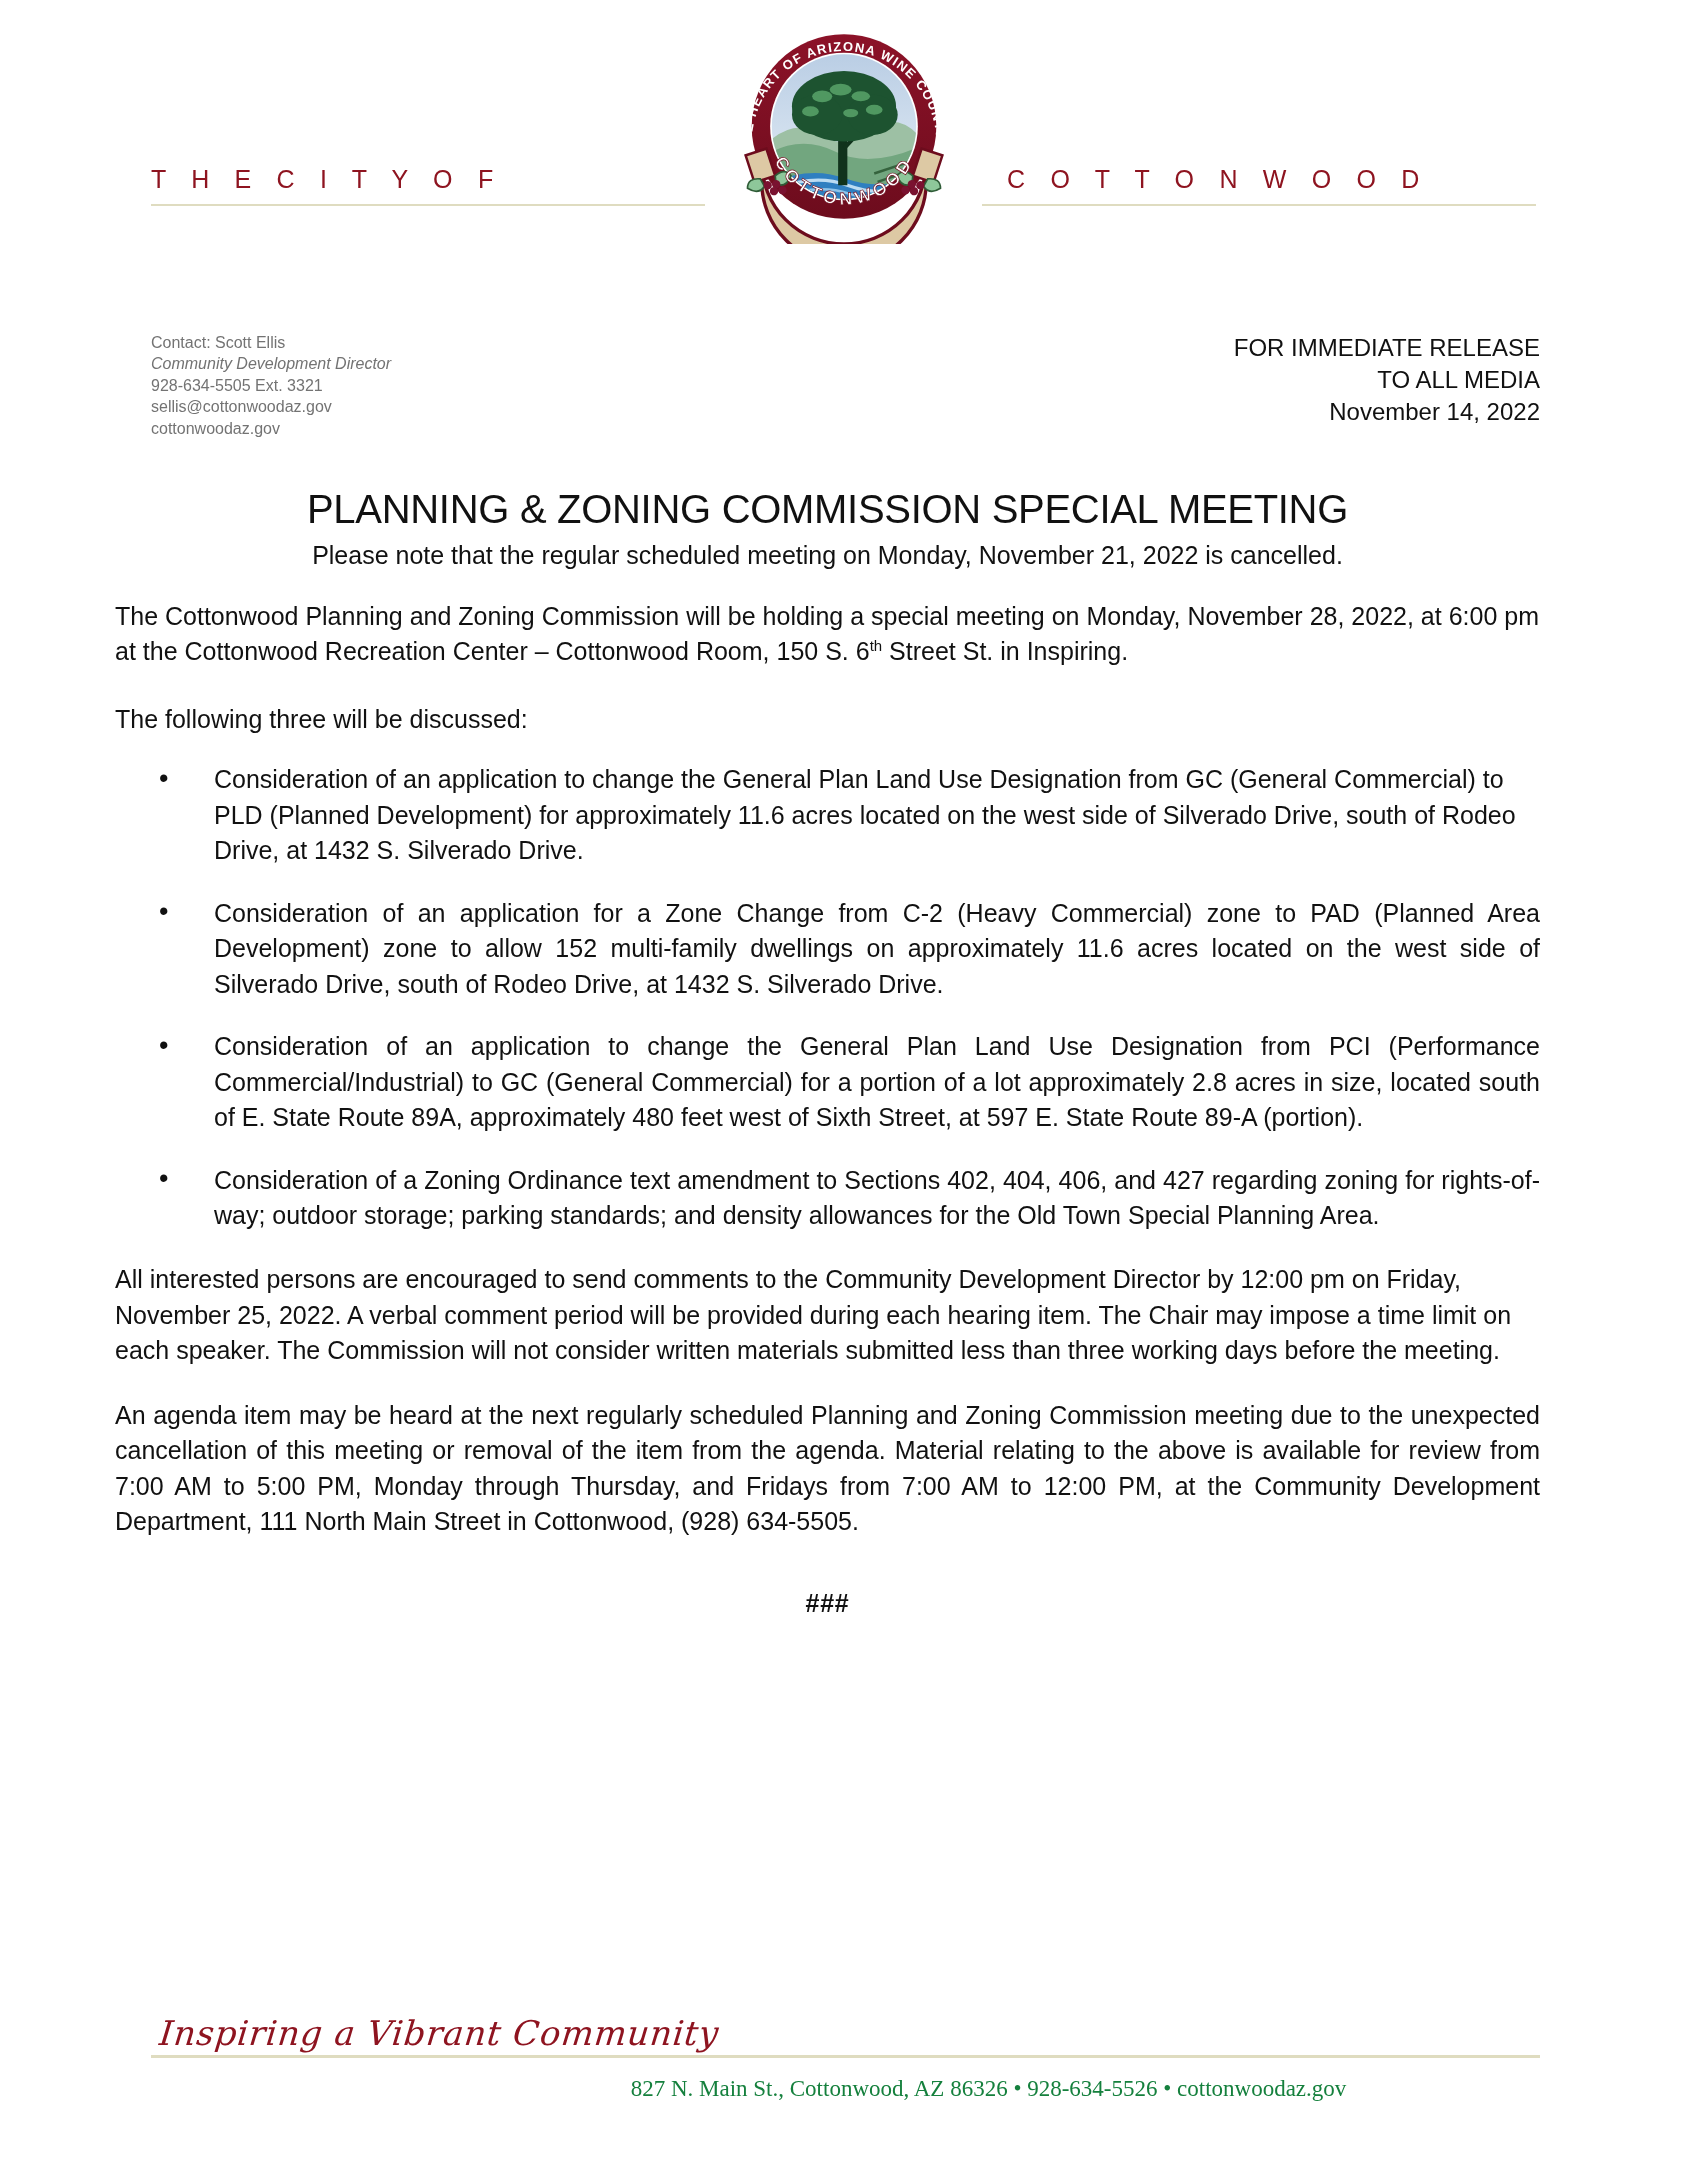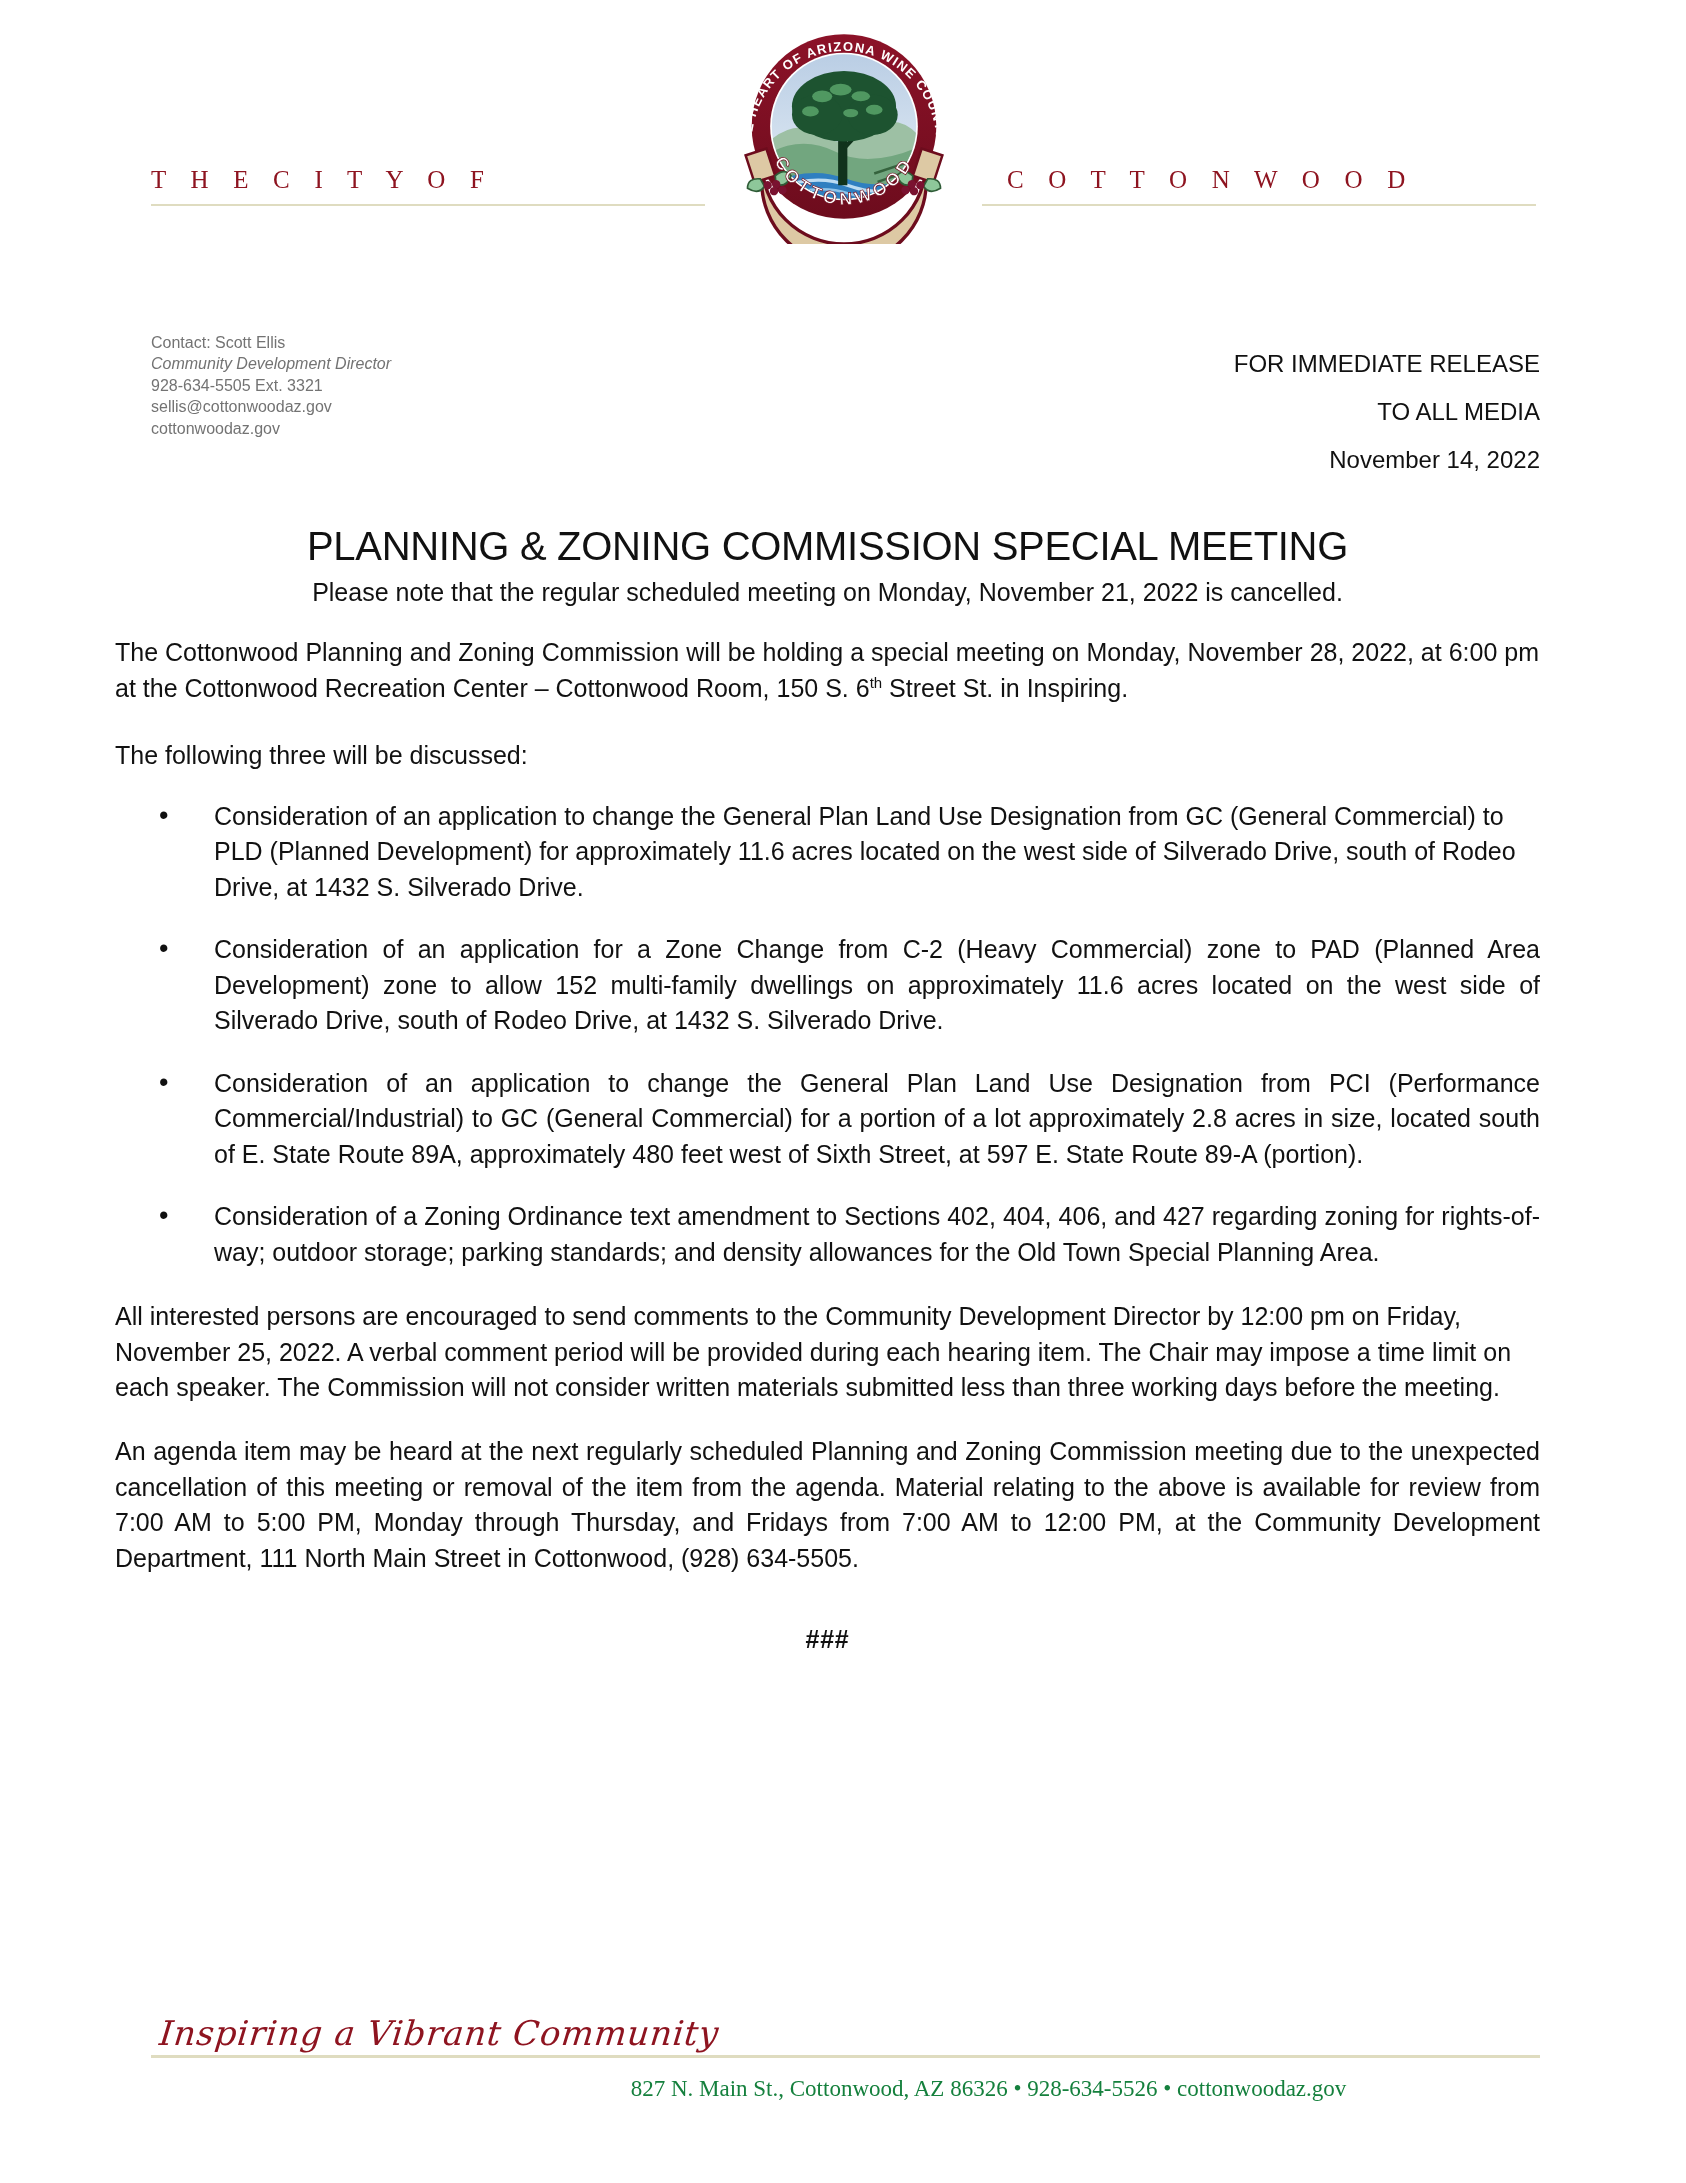--- a/index.html
+++ b/index.html
@@ -35,21 +35,21 @@
     display: flex;
     flex-direction: column;
     justify-content: flex-end;
     height: 160px;
     position: relative;
   }
   .lh-side.left { padding-left: 151px; align-items: flex-start; }
   .lh-side.right { padding-right: 151px; align-items: flex-start; }
   .lh-word {
     color: #8e1420;
-    font-family: Liberation Serif, serif;
+    font-family: Liberation Sans, sans-serif;
     font-size: 25px;
     letter-spacing: 9.2px;
     font-weight: 400;
     padding-bottom: 10px;
     white-space: nowrap;
     text-align: center;
   }
   .lh-side.right .lh-word { padding-left: 25px; }
   .lh-line {
     width: 100%;
@@ -86,21 +86,20 @@
     white-space: nowrap;
   }
   .contact-line.italic { font-style: italic; }
   .release-block {
     text-align: right;
     line-height: 1.33;
   }
   .release-line {
     font-size: 24px;
     white-space: nowrap;
-    margin-top: 16px;
   }
 
   
   .doc-body {
     padding: 0 147px 0 115px;
   }
   h1.title {
     font-size: 40px;
     font-weight: 400;
     text-align: center;

